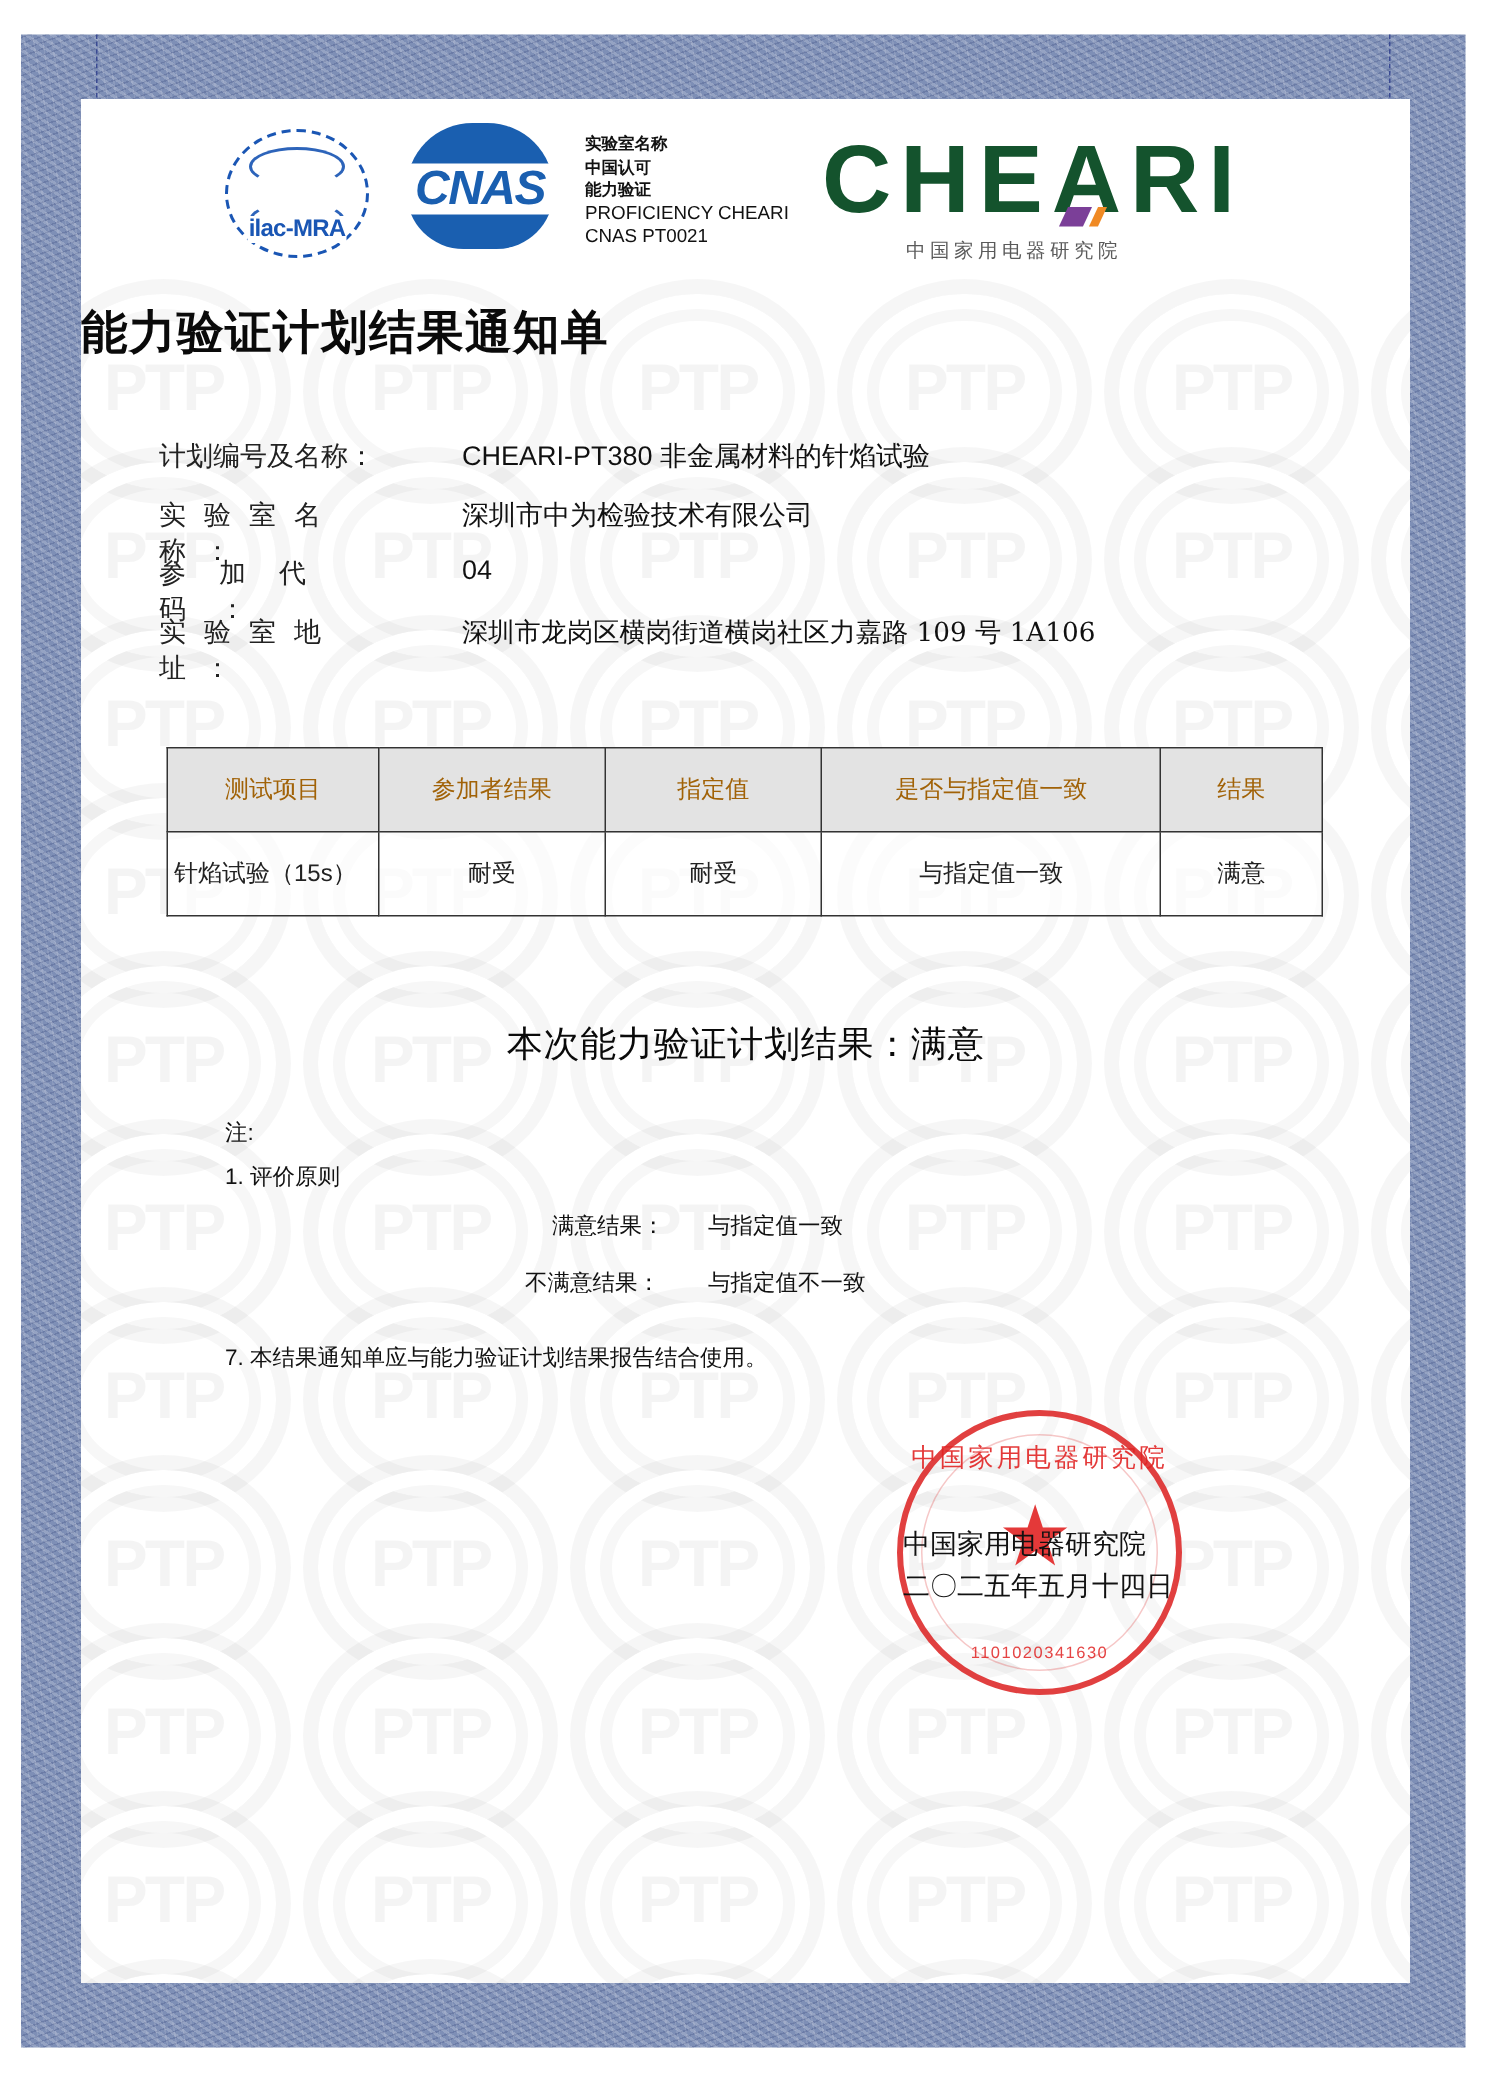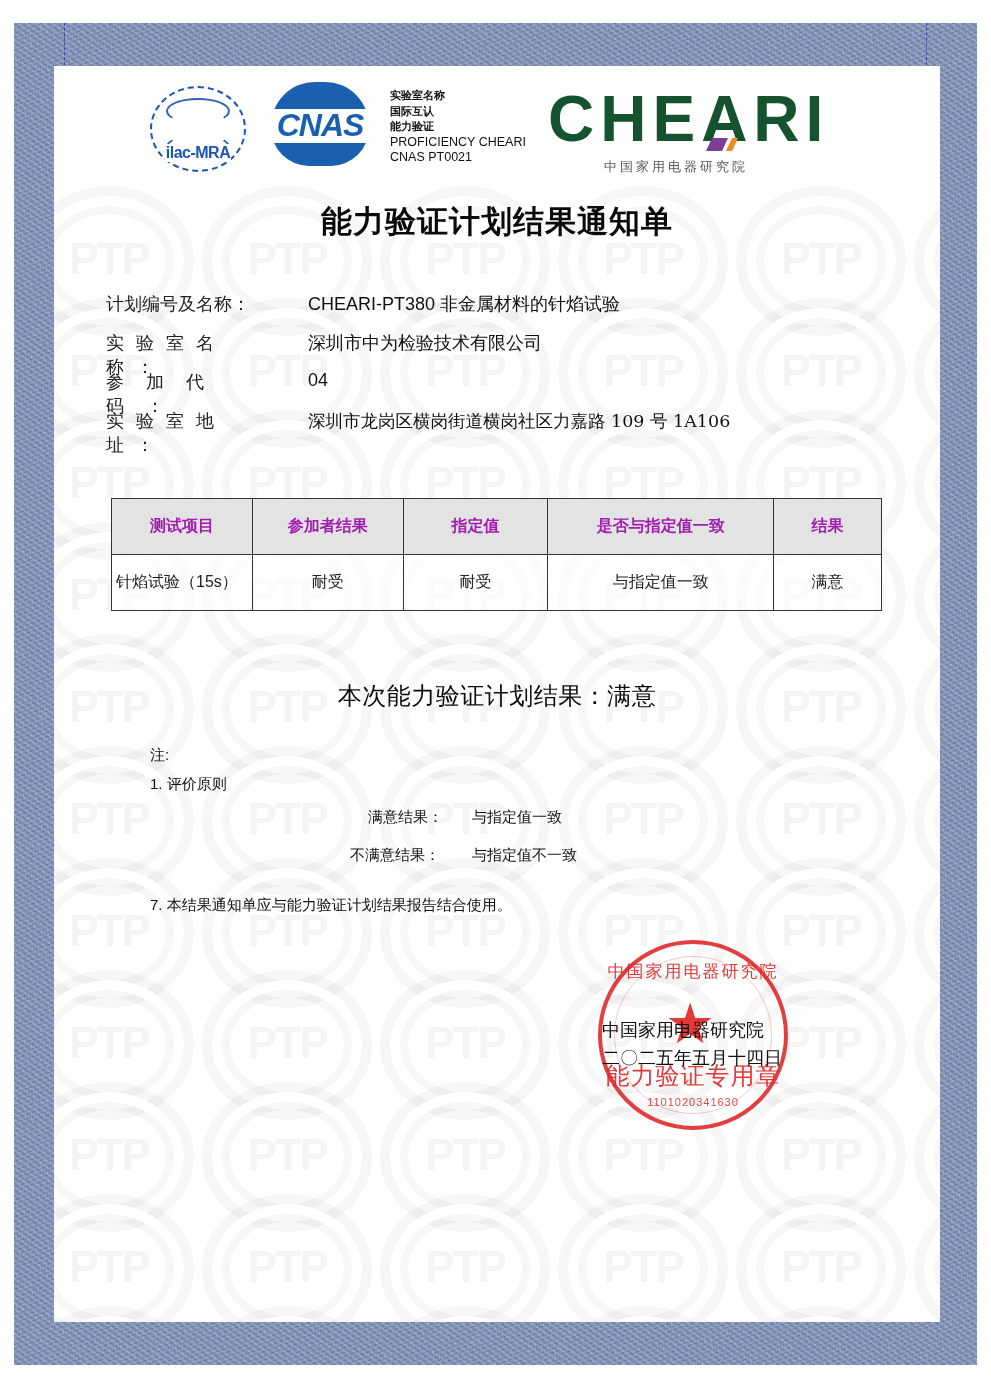--- a/index.html
+++ b/index.html
@@ -56,32 +56,32 @@
   .cnas-text { position:absolute; left:0; top:25px; width:106px; text-align:center; font: italic bold 32px "Liberation Sans", sans-serif; color:#1a5fb0; letter-spacing:-1px; }
   .pt-block { position:absolute; left:240px; top:6px; font-size:12px; line-height:15.5px; color:#111; }
   .pt-block .cn { font-family: "DejaVu Serif", serif; font-weight:bold; font-size:11px; }
   .pt-block .en { font-size:12.5px; }
   .cheari { position:absolute; left:398px; top:0; width:300px; height:100px; }
   .cheari-word { position:absolute; left:0; top:0; font: bold 64px "Liberation Sans", sans-serif; color:#14532d; letter-spacing: 6px; }
   .cheari-sub { position:absolute; left:56px; top:76px; font-size:13px; letter-spacing:3px; color:#5a5a5a; }
   .cheari-purple { position:absolute; left:161px; top:56px; width:16px; height:13px; background:#7b3f98; transform: skewX(-25deg); }
   .cheari-orange { position:absolute; left:181px; top:56px; width:6px; height:13px; background:#f08a24; transform: skewX(-25deg); }
 
-  .title { position:absolute; left:0; right:0; top:135px; text-align:center; font: bold 31px "DejaVu Sans", sans-serif; letter-spacing: 1px; color:#0a0a0a; }
+  .title { position:absolute; left:0; right:0; top:135px; text-align:left; font: bold 31px "DejaVu Sans", sans-serif; letter-spacing: 1px; color:#0a0a0a; }
 
   .info { position:absolute; left:52px; top:226px; font-size:18px; }
   .info-row { position:relative; height:39px; }
   .info-label { position:absolute; left:0; width:170px; color:#222; letter-spacing: 0; }
   .info-label.spaced { letter-spacing: 12px; }
   .info-value { position:absolute; left:202px; white-space:nowrap; color:#111; }
   .info-value.serif { font-family: "DejaVu Serif", "Liberation Serif", serif; font-size:17.5px; }
 
   table.results { position:absolute; left:57px; top:432px; width:771px; border-collapse: collapse; font-size:16px; }
   table.results th, table.results td { border: 1.2px solid #333; text-align:center; height:55px; padding:0; }
-  table.results th { background:#e3e3e3; font-weight:bold; color:#a21caf; }
+  table.results th { background:#e3e3e3; font-weight:normal; color:#a16207; }
   table.results td { background: rgba(255,255,255,0.6); color:#222; }
   table.results td.left { text-align:left; padding-left:4px; }
 
   .summary { position:absolute; left:0; right:0; top:614px; text-align:center; font-size:24px; color:#0a0a0a; letter-spacing:0.5px; }
 
   .notes { position:absolute; left:96px; top:680px; font-size:15px; color:#111; }
   .note-head { position:absolute; left:0; top:0; }
   .note-1 { position:absolute; left:0; top:29px; white-space:nowrap; }
   .crit { position:absolute; top:62px; white-space:nowrap; }
   .crit2 { position:absolute; top:100px; white-space:nowrap; }
@@ -300,21 +300,21 @@
         <span class="ilac-text">ilac-MRA</span>
       </div>
       <div class="cnas">
         <div class="cnas-oval-top"></div>
         <div class="cnas-oval-bot"></div>
         <div class="cnas-band"></div>
         <div class="cnas-text">CNAS</div>
       </div>
       <div class="pt-block">
         <div class="cn">实验室名称</div>
-        <div class="cn">国际互认</div>
+        <div class="cn">中国认可</div>
         <div class="cn">能力验证</div>
         <div class="en">PROFICIENCY CHEARI</div>
         <div class="en">CNAS PT0021</div>
       </div>
       <div class="cheari">
         <div class="cheari-word">CHEARI</div>
         <div class="cheari-purple"></div>
         <div class="cheari-orange"></div>
         <div class="cheari-sub">中国家用电器研究院</div>
       </div>
@@ -378,21 +378,20 @@
       <div class="crit" style="left:322px">与指定值一致</div>
       <div class="crit2" style="left:200px">不满意结果：</div>
       <div class="crit2" style="left:322px">与指定值不一致</div>
       <div class="note-2">7. 本结果通知单应与能力验证计划结果报告结合使用。</div>
     </div>
 
     <div class="seal">
       <div class="seal-inner-ring"></div>
       <div class="seal-arc" style="font-size:17px;top:16px;">中国家用电器研究院</div>
       <div class="seal-star">★</div>
-      <div class="seal-bottom">能力验证专用章</div>
       <div class="seal-code">1101020341630</div>
     </div>
 
     <div class="sign">
       <div>中国家用电器研究院</div>
       <div>二〇二五年五月十四日</div>
     </div>
   </div>
 </div>
 

